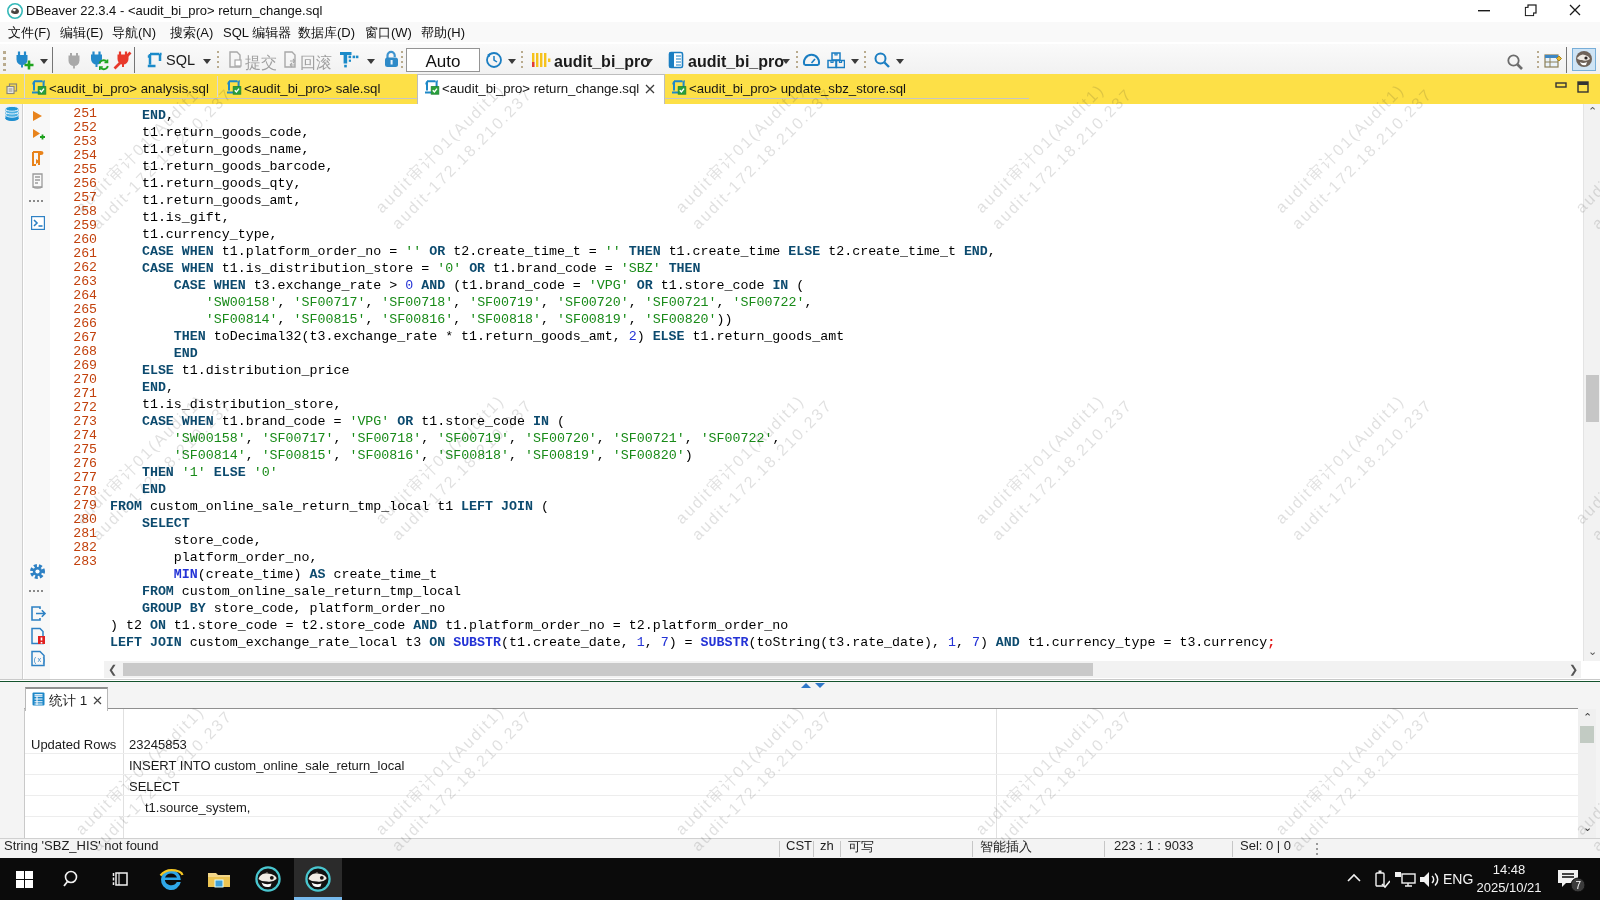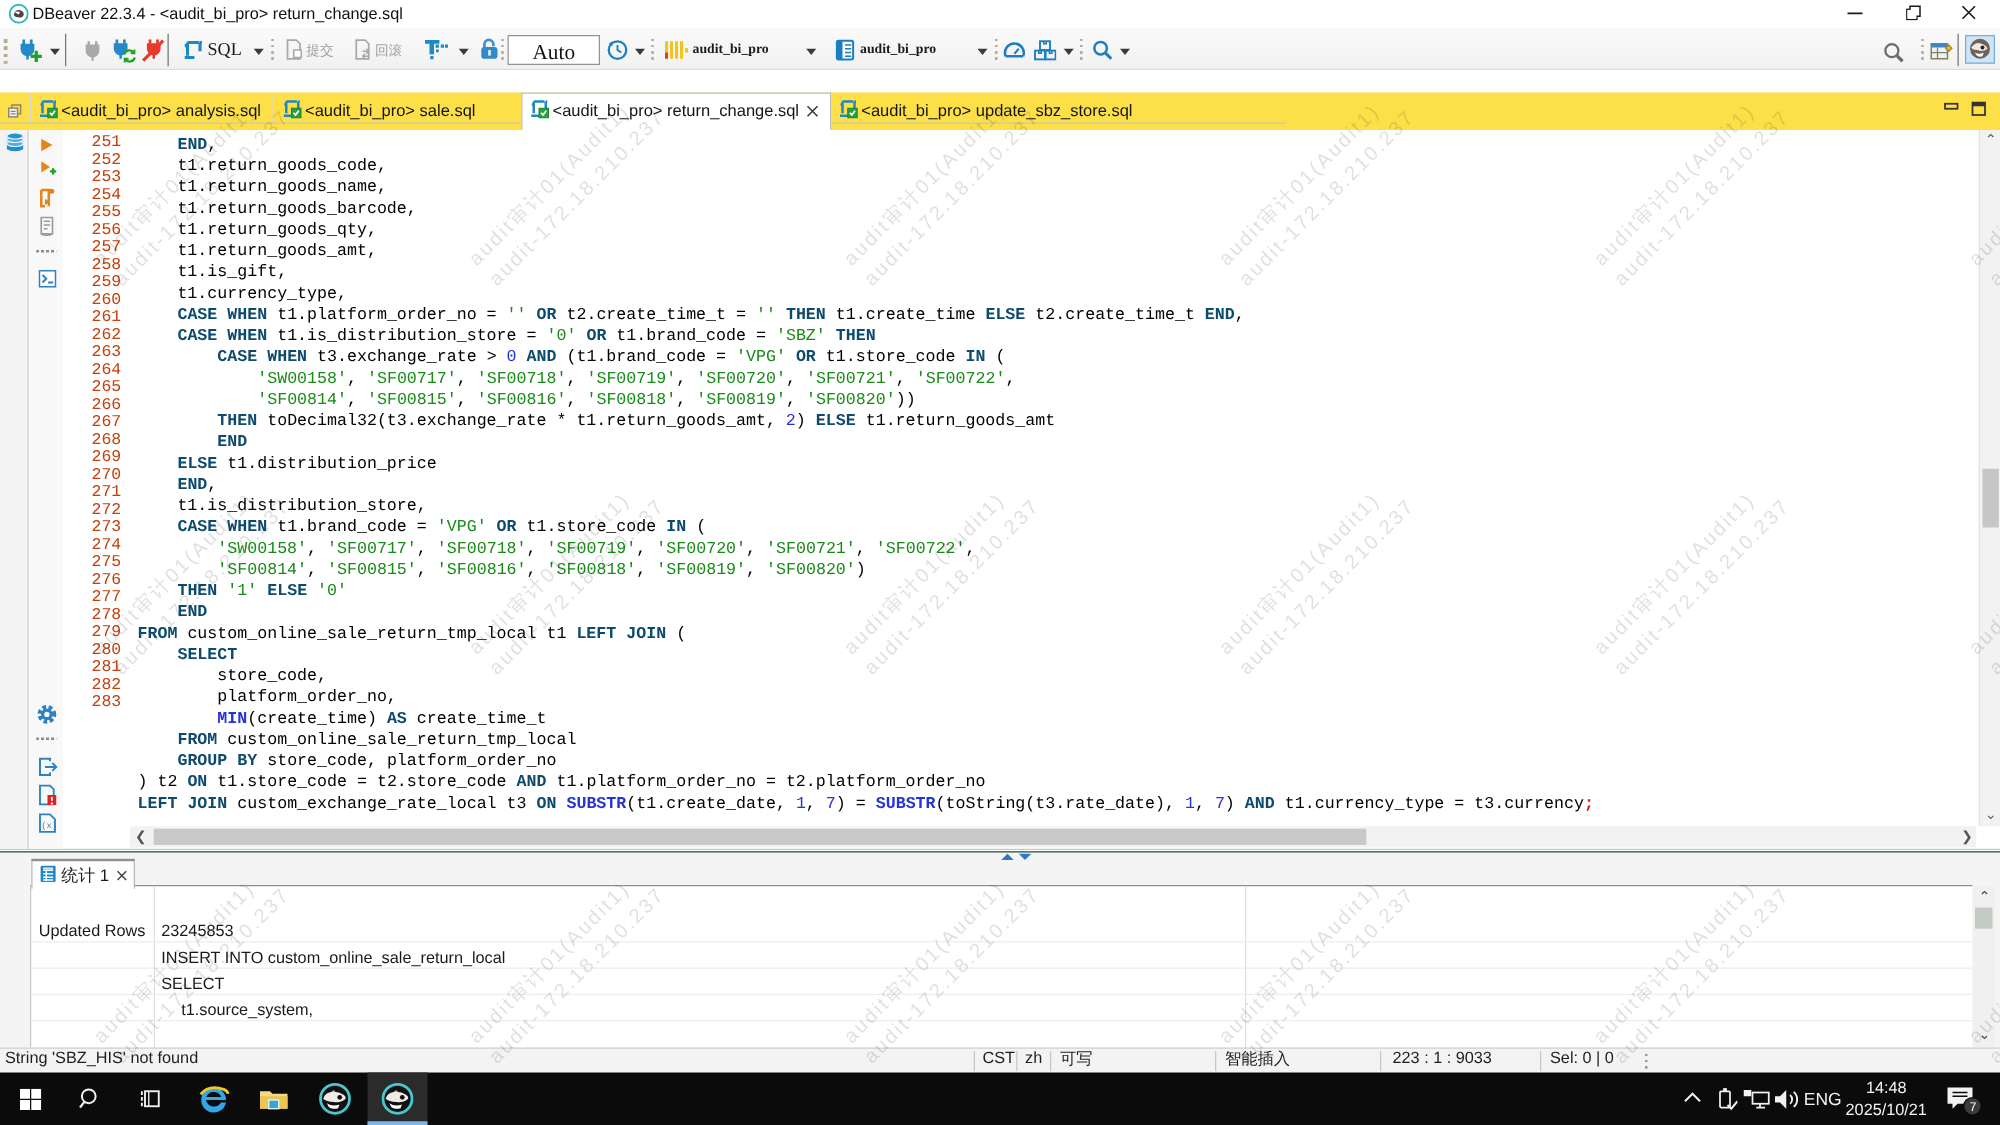--- a/index.html
+++ b/index.html
@@ -3,26 +3,26 @@
 <meta charset="utf-8">
 <style>
 * { margin:0; padding:0; box-sizing:border-box; }
 html,body { width:1600px; height:900px; overflow:hidden; font-family:"Liberation Sans",sans-serif; }
 #app { position:absolute; left:0; top:0; width:1600px; height:900px; background:#fff; }
 .abs { position:absolute; }
 #titlebar { left:0; top:0; width:1600px; height:22px; background:#ffffff; }
 #title-text { left:26px; top:3px; font-size:13px; color:#101010; }
 #menubar { left:0; top:22px; width:1600px; height:20px; background:#f9f9f9; font-size:13px; color:#111; }
 .mi { position:absolute; top:2px; }
-#toolbar { left:0; top:24px; width:1600px; height:32px; background:linear-gradient(#fafafa,#f1f1f1); border-bottom:1px solid #dcdcdc;font-family:Liberation Serif, serif; }
+#toolbar { left:0; top:44px; width:1600px; height:32px; background:linear-gradient(#fafafa,#f1f1f1); border-bottom:1px solid #dcdcdc; }
 .tsep { position:absolute; top:3px; width:1px; height:26px; background:#757575; }
 .tdots { position:absolute; top:7px; width:2px; height:18px; background-image:repeating-linear-gradient(#b9ab8e 0 2px, transparent 2px 5px); }
 .tgrip { position:absolute; top:7px; width:3px; height:20px; background-image:repeating-linear-gradient(#b9ab8e 0 3px, transparent 3px 6px); }
 .arr { position:absolute; width:0; height:0; border-left:4px solid transparent; border-right:4px solid transparent; border-top:5px solid #3a3a3a; }
-.tbtxt { position:absolute; top:9px; font-size:11px; color:#1a1a1a; }
+.tbtxt { position:absolute; top:9px; font-size:16px; color:#1a1a1a; }
 .tbgray { color:#9f9f9f; }
 .tbbold { font-weight:bold; }
 #tabstrip { left:0; top:74px; width:1600px; height:30px; background:#fde047; }
 .keyline { position:absolute; top:24px; height:1px; background:#c6c6c6; }
 .tab { position:absolute; top:2px; height:22px; font-size:13.2px; color:#141414; white-space:nowrap; }
 #tab-active { position:absolute; left:417px; top:0px; width:248px; height:30px; background:#ffffff; border:1px solid #bdbdbd; border-bottom:none; }
 #editor { left:0; top:104px; width:1600px; height:576px; background:#ffffff; border-bottom:1px solid #c9c9c9; }
 #rail1 { left:0; top:0; width:23px; height:575px; background:#f3f3f3; border-right:1px solid #cfcfcf; }
 #rail2 { left:24px; top:0; width:26px; height:575px; background:#f8f8f8; }
 #gutter { left:50px; top:3px; width:47px; height:555px; font-family:"Liberation Mono",monospace; font-size:13.2px; line-height:14px; color:#c2410c; text-align:right; white-space:pre; overflow:hidden; }

